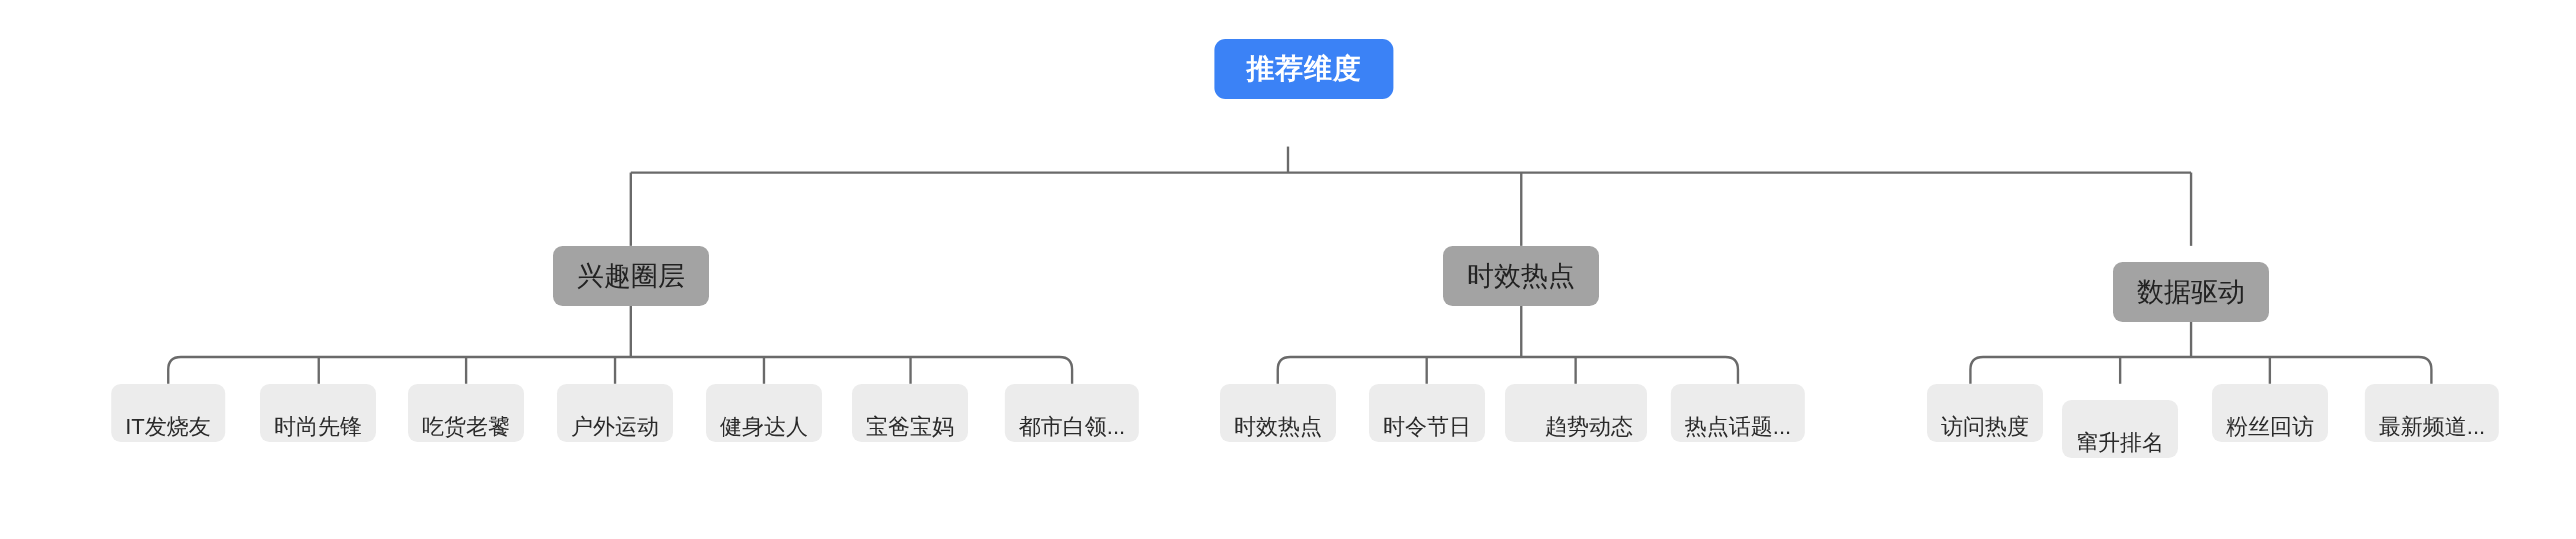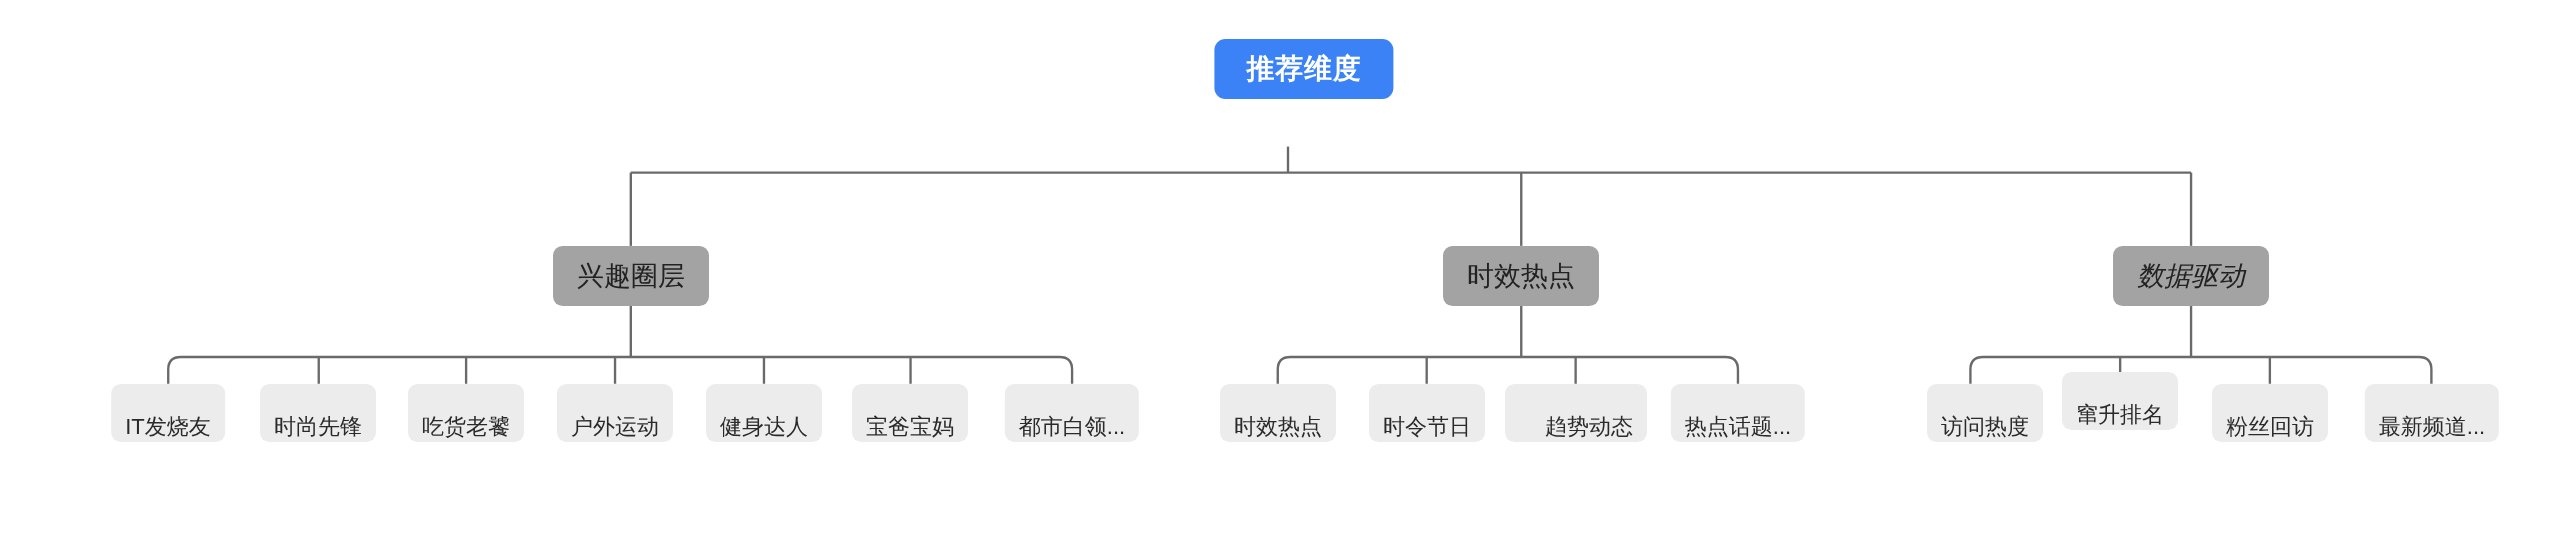--- a/index.html
+++ b/index.html
@@ -96,21 +96,21 @@
   <div id="nodes">
       <div class="node node-root" style="left: 1288px; top: 39px;">
         <span>推荐维度</span>
       </div>
       <div class="node node-branch" style="left: 631px; top: 246px;">
         <span>兴趣圈层</span>
       </div>
       <div class="node node-branch" style="left: 1521px; top: 246px;">
         <span>时效热点</span>
       </div>
-      <div class="node node-branch" style="left: 2191px; top: 246px; font-style: italic;">
+      <div class="node node-branch" style="left: 2191px; top: 262px;">
         <span>数据驱动</span>
       </div>
       <div class="node node-leaf" style="left: 168px; top: 384px;">
         <span>IT发烧友</span>
       </div>
       <div class="node node-leaf" style="left: 318px; top: 384px;">
         <span>时尚先锋</span>
       </div>
       <div class="node node-leaf" style="left: 466px; top: 384px;">
         <span>吃货老饕</span>
@@ -135,21 +135,21 @@
       </div>
       <div class="node node-leaf" style="left: 1576px; top: 384px; padding-left: 40px;">
         <span>趋势动态</span>
       </div>
       <div class="node node-leaf" style="left: 1738px; top: 384px;">
         <span>热点话题...</span>
       </div>
       <div class="node node-leaf" style="left: 1985px; top: 384px;">
         <span>访问热度</span>
       </div>
-      <div class="node node-leaf" style="left: 2120px; top: 372px;">
+      <div class="node node-leaf" style="left: 2120px; top: 400px;">
         <span>窜升排名</span>
       </div>
       <div class="node node-leaf" style="left: 2270px; top: 384px;">
         <span>粉丝回访</span>
       </div>
       <div class="node node-leaf" style="left: 2432px; top: 384px;">
         <span>最新频道...</span>
       </div>
     </div>
 </div>

